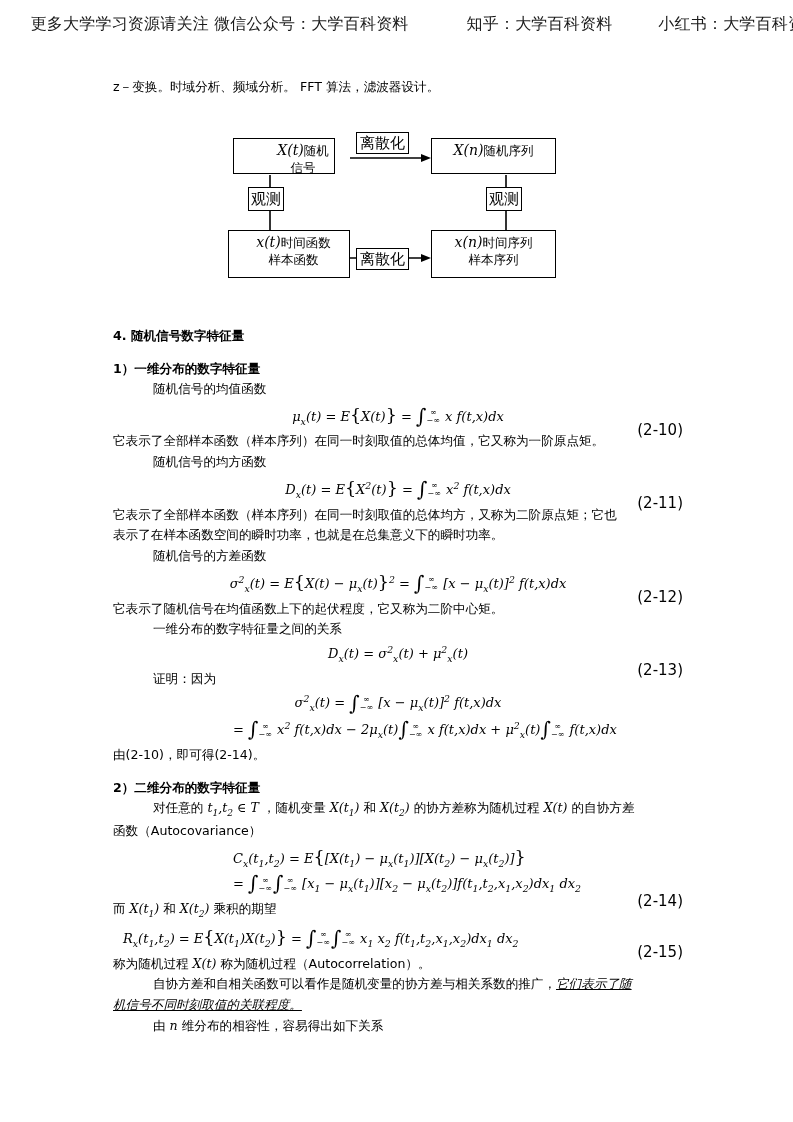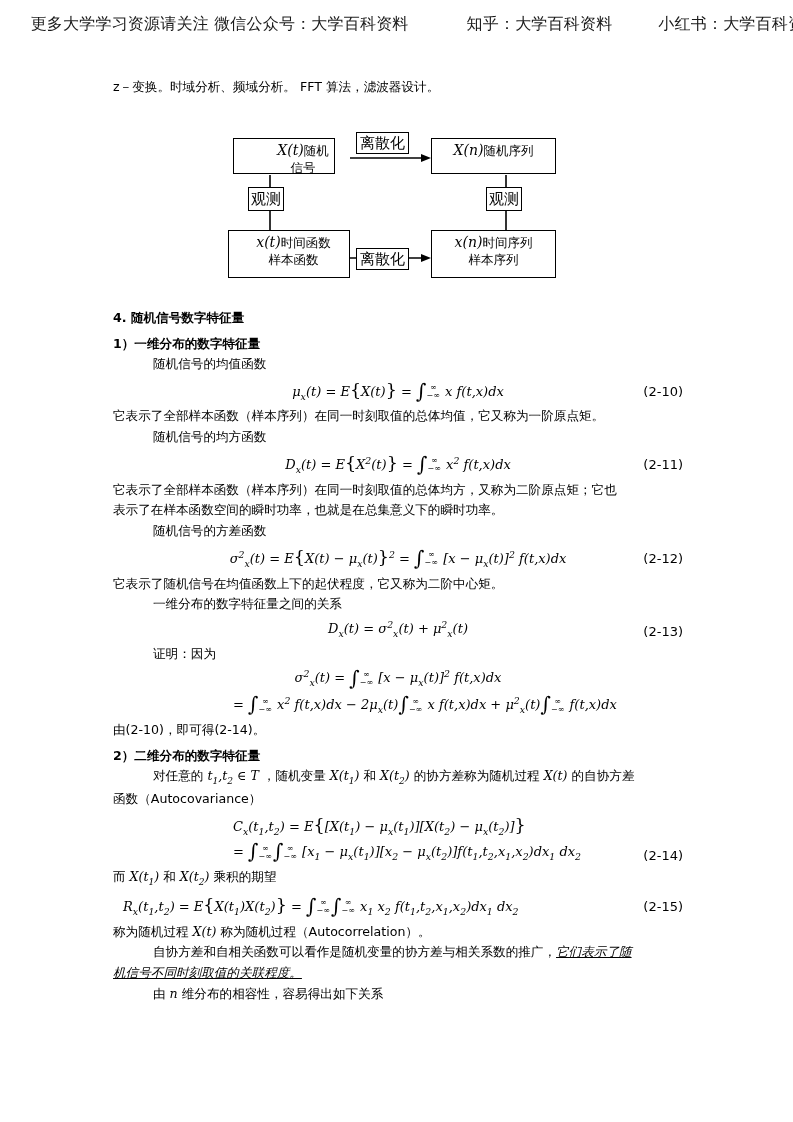--- a/index.html
+++ b/index.html
@@ -46,26 +46,26 @@
     left: 113px;
     top: 78px;
     width: 570px;
     font-size: 12.6px;
     line-height: 1.48;
   }
   .line { margin: 0 0 2px 0; }
   .indent3 { padding-left: 40px; }
   .heading {
     font-weight: bold;
-    margin-top: 10px;
+    margin-top: 28px;
     margin-bottom: 2px;
   }
   .subheading {
     font-weight: bold;
-    margin-top: 8px;
+    margin-top: 15px;
     margin-bottom: 1px;
   }
   .underline { text-decoration: underline; font-style: italic; }
 
   
   .formula-row {
     position: relative;
     display: block;
     margin: 4px 0 4px 0;
     min-height: 18px;
@@ -78,24 +78,24 @@
     font-style: italic;
     white-space: nowrap;
   }
   .formula.left-ind {
     text-align: left;
     padding-left: 120px;
   }
   .tag {
     position: absolute;
     right: 0;
-    top: 4px;
+    top: 16px;
     font-family: "DejaVu Sans", "Liberation Sans", sans-serif;
     font-style: normal;
-    font-size: 13px;
+    font-size: 15px;
   }
   .up { vertical-align: super; font-size: 0.72em; font-style: italic; }
   .dn { vertical-align: sub; font-size: 0.72em; font-style: italic; }
   .roman { font-style: normal; }
   .intg {
     font-size: 1.55em;
     font-style: normal;
     line-height: 0.55;
     position: relative;
     top: 2px;

